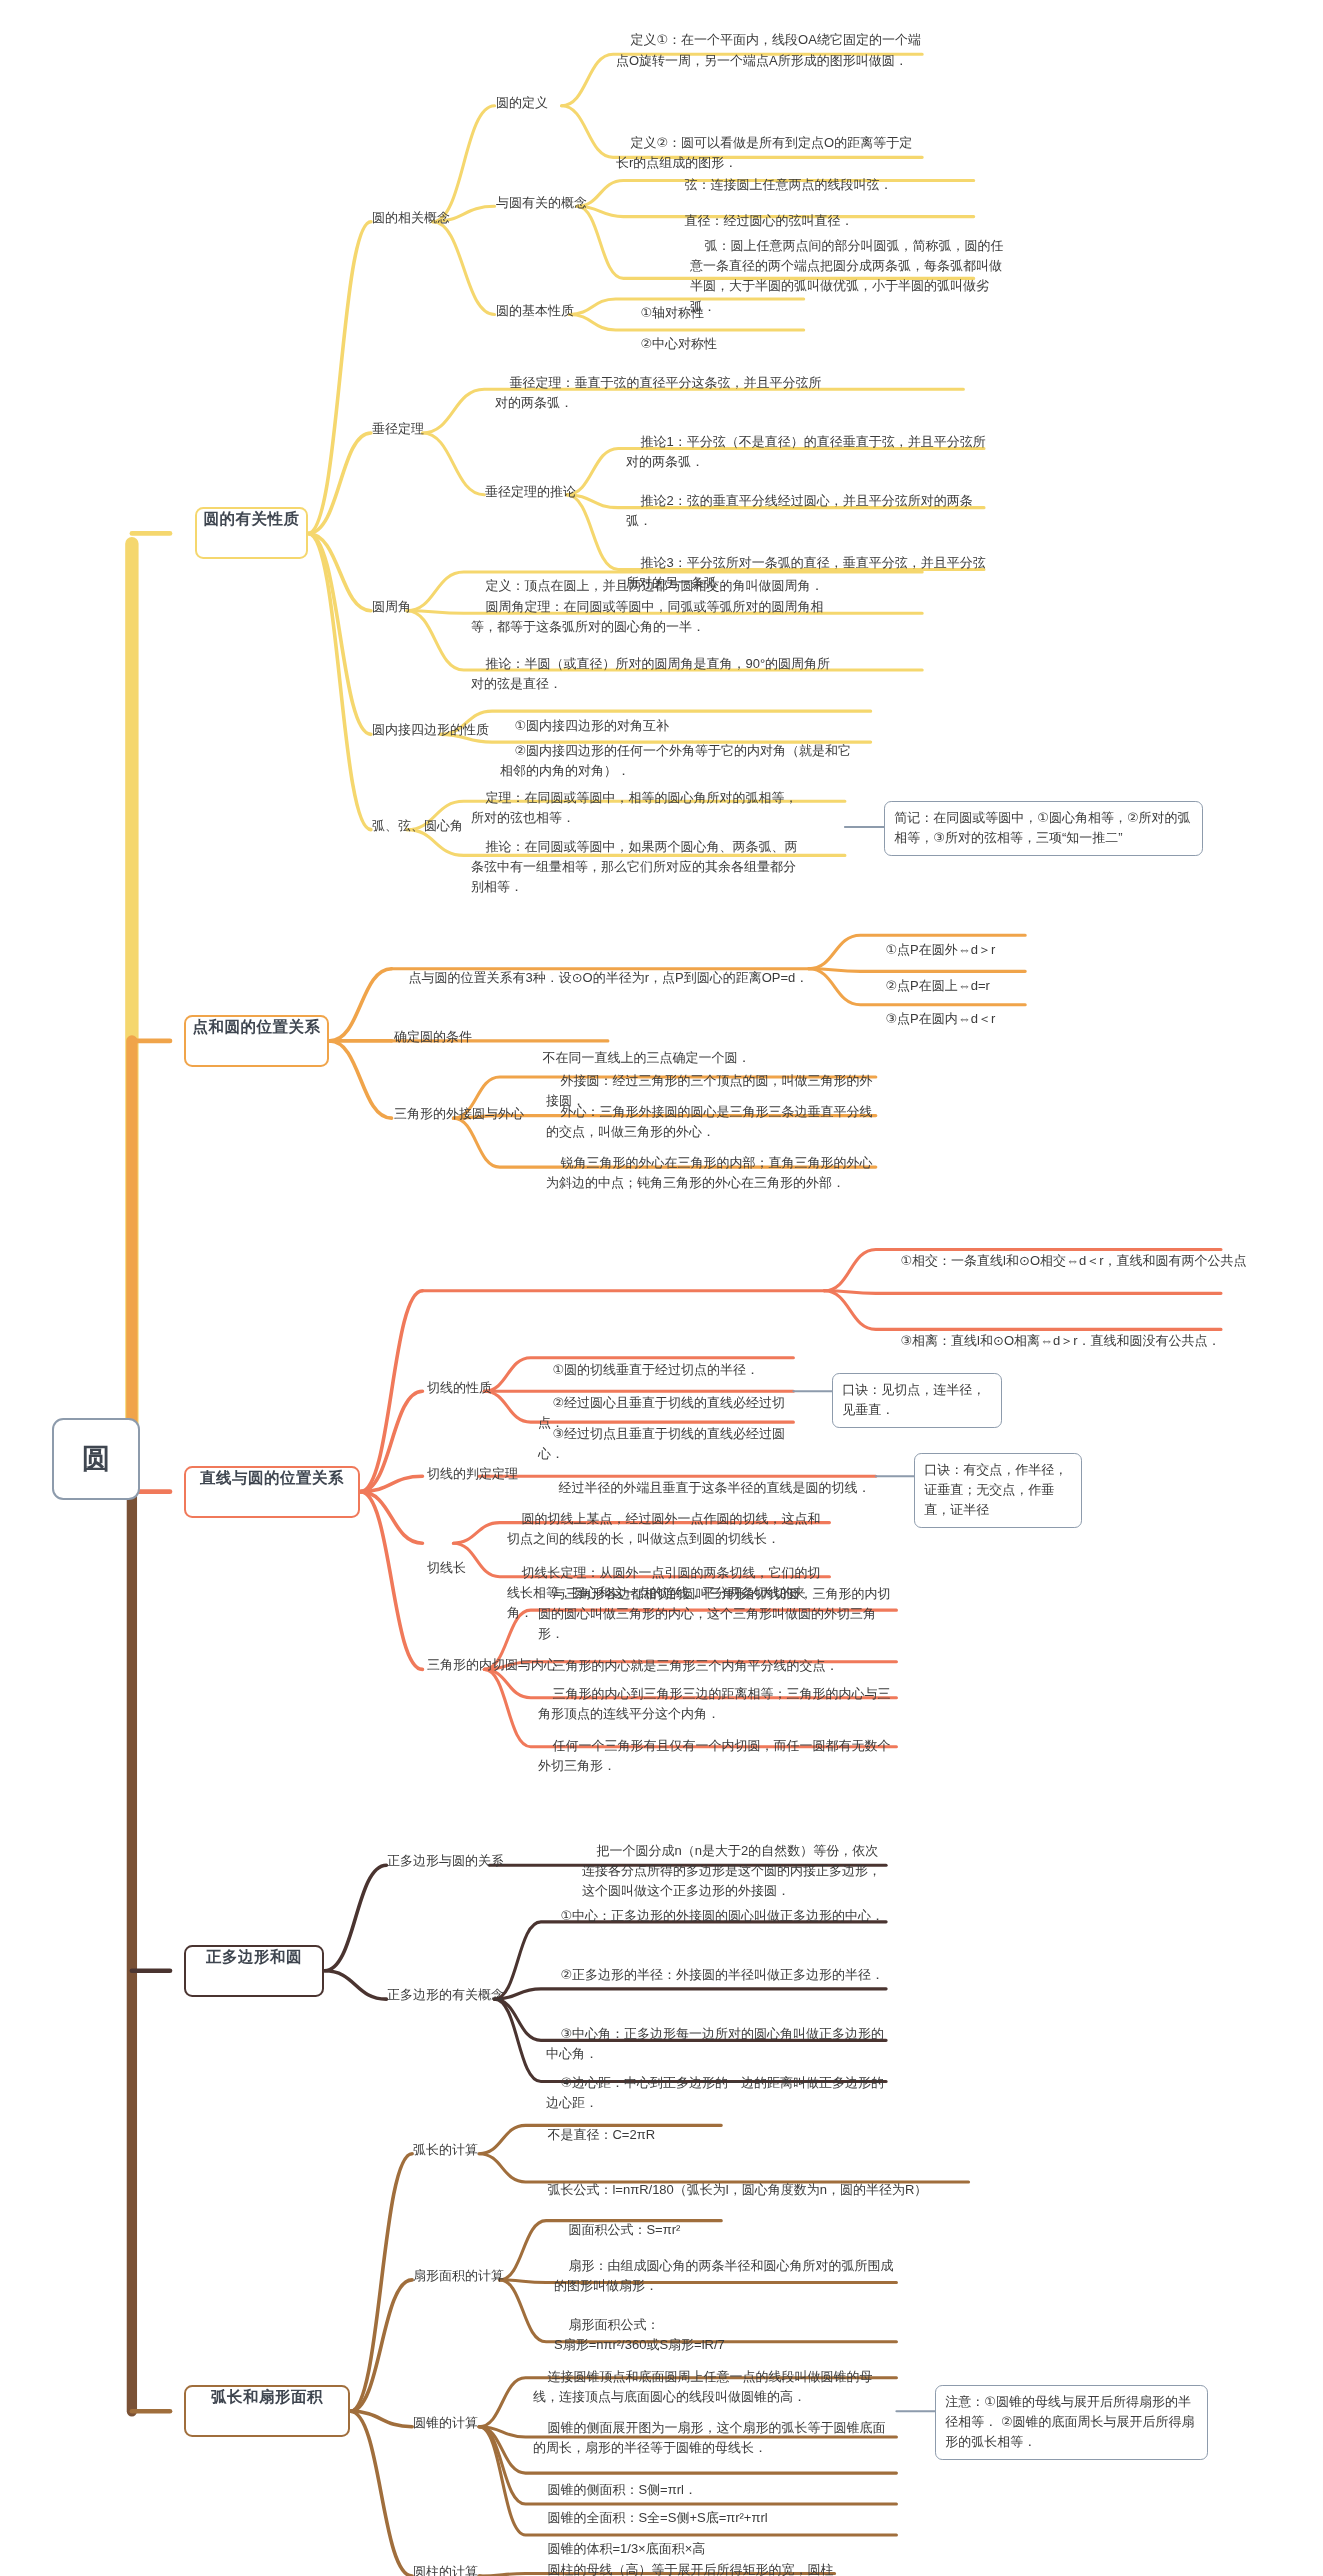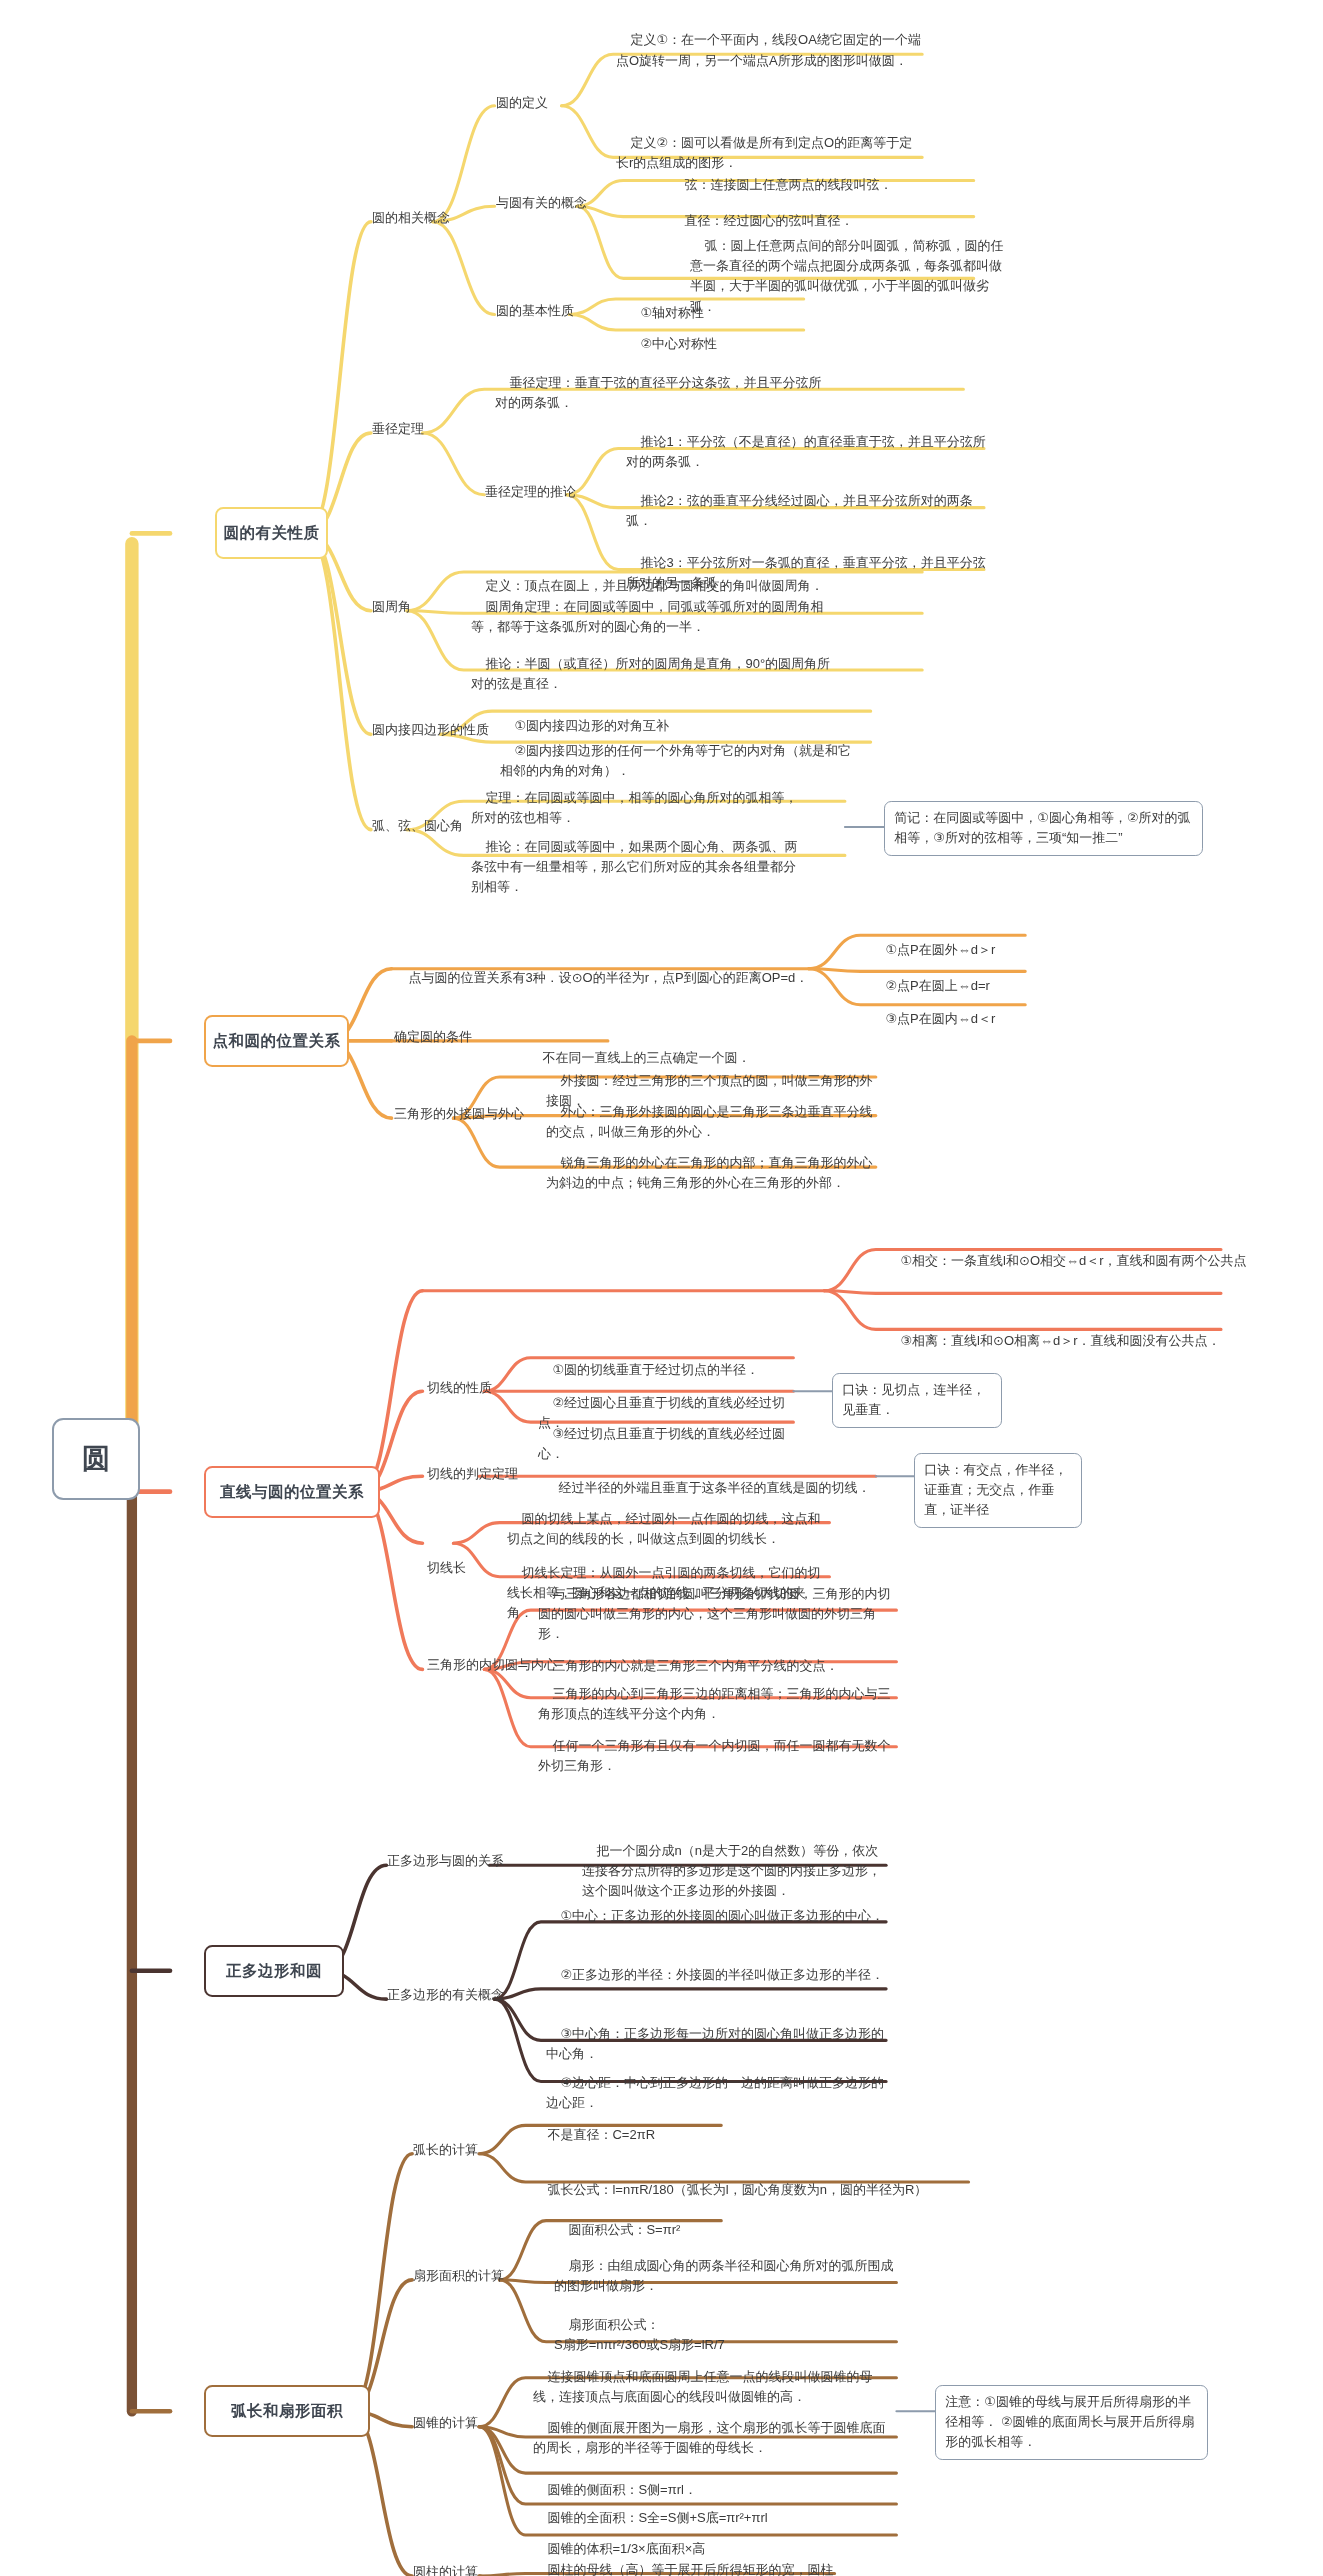--- a/index.html
+++ b/index.html
@@ -15,22 +15,22 @@
   .node{position:absolute;box-sizing:border-box;}
   .txt{position:absolute;box-sizing:border-box;line-height:1.55;white-space:pre-wrap;}
 
   .root-box{
     border:2.6px solid #8d9bac;border-radius:11.3px;background:#fff;
     display:flex;align-items:center;justify-content:center;
     font-weight:bold;color:#3f4650;
   }
   .branch-box{
     border:2.1px solid;border-radius:8.2px;background:#fff;
-    display:flex;align-items:center;justify-content:center;
-    font-weight:bold;color:#3f4650;letter-spacing:0.5px;margin-left:20px;
+    display:flex;align-items:flex-start;justify-content:center;
+    font-weight:bold;color:#3f4650;letter-spacing:0.5px;
   }
   .b-yellow{border-color:#f5d76e;}
   .b-orange{border-color:#f0a44a;}
   .b-red{border-color:#f0795a;}
   .b-darkbrown{border-color:#4a3430;}
   .b-brown{border-color:#a06e3c;}
 
   .callout{
     border:1.5px solid #8d9bac;border-radius:7.2px;background:#fff;
     box-sizing:border-box;padding:6.2px 9.3px;line-height:1.55;

